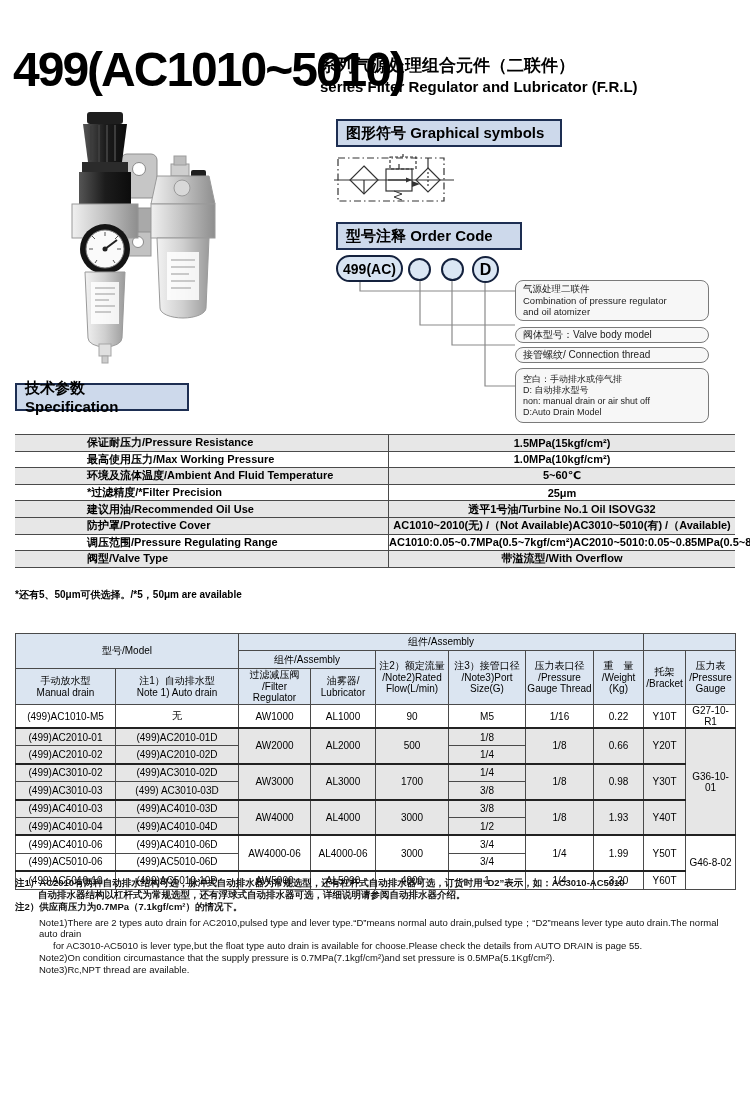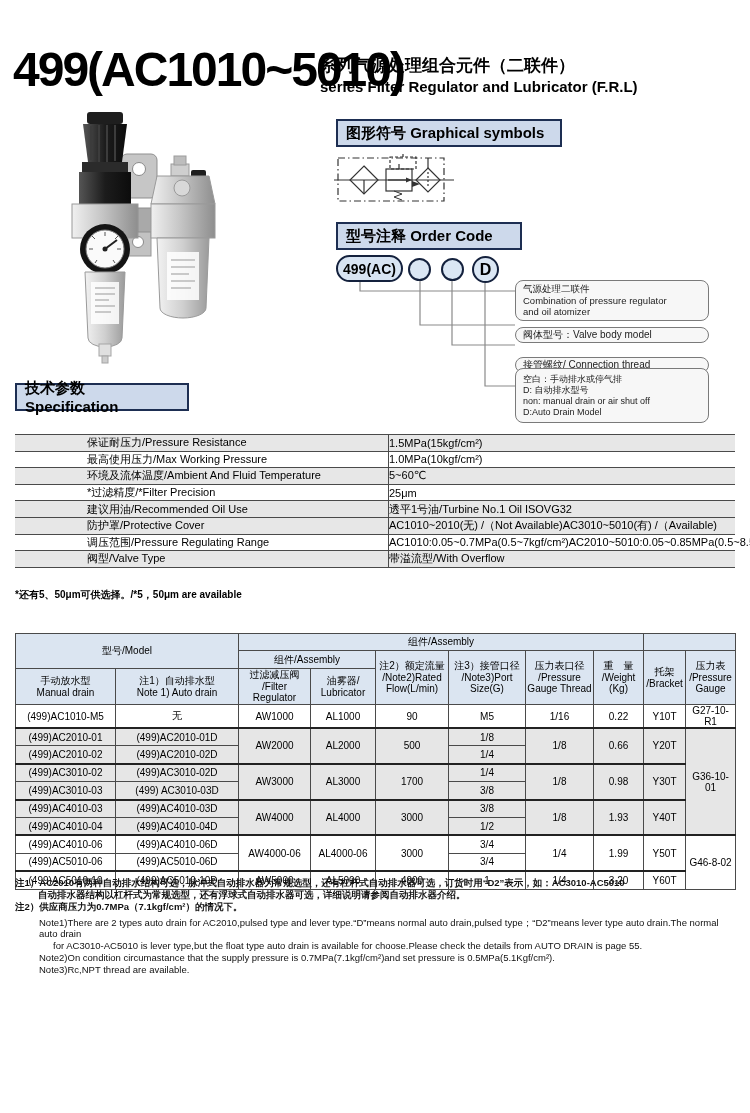--- a/index.html
+++ b/index.html
@@ -37,34 +37,34 @@
   .oc-c1{left:72px;} .oc-c2{left:105px;}
   .oc-cd{left:136px;top:4px;width:27px;height:27px;font-size:16px;}
   .callout{
     position:absolute;left:179px;width:194px;box-sizing:border-box;
     border:1.5px solid #7a7a7a;border-radius:8px;background:#f7f7f7;color:#222;
     font-size:9.5px;line-height:11.5px;padding:2px 7px;white-space:pre-line;
     display:flex;flex-direction:column;justify-content:center;margin-top:9px;
   }
   .cb1{top:19px;height:41px;}
   .cb2{top:66px;height:16px;font-size:10px;}
-  .cb3{top:96px;height:16px;font-size:10px;}
+  .cb3{top:86px;height:16px;font-size:10px;}
   .cb4{top:107px;height:55px;font-size:9px;line-height:11px;}
 
   
   .spec-table{
     left:15px;top:434px;width:720px;border-collapse:collapse;table-layout:fixed;
     font-size:11px;
   }
   .spec-table td{
     border-top:1px solid #4a4a4a;border-bottom:1px solid #4a4a4a;
-    height:15.6px;padding:0;
+    height:15.6px;padding:0;font-weight:bold;
   }
   .spec-table td.lbl{width:301px;padding-left:72px;border-right:1px solid #4a4a4a;text-align:left;}
-  .spec-table td.val{}
+  .spec-table td.val{text-align:center;}
   .spec-table tr.shade td{background:#e7e7e7;}
   .spec-foot{left:15px;top:588px;font-size:10px;font-weight:bold;}
 
   
   .model-table{
     left:15px;top:633px;width:720px;border-collapse:collapse;table-layout:fixed;
     font-size:10.5px;text-align:center;
   }
   .model-table th,.model-table td{
     border:1px solid #4a4a4a;padding:0 1px;white-space:pre-line;font-weight:normal;

